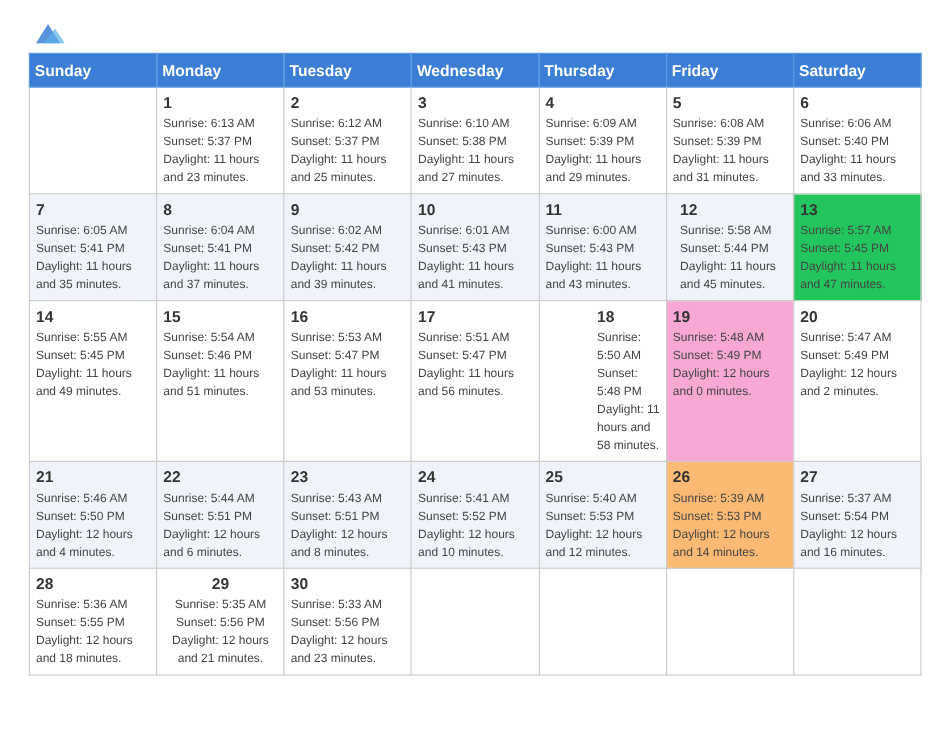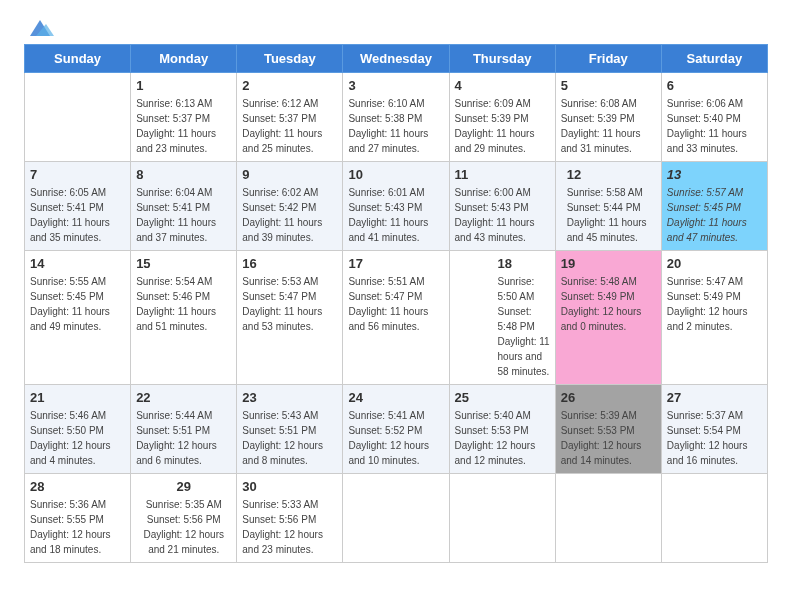--- a/index.html
+++ b/index.html
@@ -48,21 +48,21 @@
       width: 100%;
       border-collapse: collapse;
       table-layout: fixed;
     }
     thead tr th {
       background-color: #3a7fd5;
       color: #fff;
       font-size: 13px;
       font-weight: bold;
       padding: 6px 4px;
-      text-align: center;
+      text-align: left;
       border: 1px solid #5a9ae0;
     }
     tbody tr td {
       border: 1px solid #ccc;
       vertical-align: top;
       padding: 5px 5px 5px 5px;
       min-height: 80px;
       font-size: 10.5px;
       color: #333;
       background: #fff;
@@ -133,38 +133,38 @@
         <td style="background: rgb(255, 255, 255);"><span class="day-number">5</span><span class="day-info">Sunrise: 6:08 AM<br>Sunset: 5:39 PM<br>Daylight: 11 hours and 31 minutes.</span></td>
         <td style="background: rgb(255, 255, 255);"><span class="day-number">6</span><span class="day-info">Sunrise: 6:06 AM<br>Sunset: 5:40 PM<br>Daylight: 11 hours and 33 minutes.</span></td>
       </tr>
       <tr>
         <td style="background: rgb(240, 244, 250);"><span class="day-number">7</span><span class="day-info">Sunrise: 6:05 AM<br>Sunset: 5:41 PM<br>Daylight: 11 hours and 35 minutes.</span></td>
         <td style="background: rgb(240, 244, 250);"><span class="day-number">8</span><span class="day-info">Sunrise: 6:04 AM<br>Sunset: 5:41 PM<br>Daylight: 11 hours and 37 minutes.</span></td>
         <td style="background: rgb(240, 244, 250);"><span class="day-number">9</span><span class="day-info">Sunrise: 6:02 AM<br>Sunset: 5:42 PM<br>Daylight: 11 hours and 39 minutes.</span></td>
         <td style="background: rgb(240, 244, 250);"><span class="day-number">10</span><span class="day-info">Sunrise: 6:01 AM<br>Sunset: 5:43 PM<br>Daylight: 11 hours and 41 minutes.</span></td>
         <td style="background: rgb(240, 244, 250);"><span class="day-number">11</span><span class="day-info">Sunrise: 6:00 AM<br>Sunset: 5:43 PM<br>Daylight: 11 hours and 43 minutes.</span></td>
         <td style="background: rgb(240, 244, 250); padding-left: 11px;"><span class="day-number">12</span><span class="day-info">Sunrise: 5:58 AM<br>Sunset: 5:44 PM<br>Daylight: 11 hours and 45 minutes.</span></td>
-        <td style="background: #7dd3fc; font-style: italic;"><span class="day-number">13</span><span class="day-info">Sunrise: 5:57 AM<br>Sunset: 5:45 PM<br>Daylight: 11 hours and 47 minutes.</span></td>
+        <td style="background: #22c55e;"><span class="day-number">13</span><span class="day-info">Sunrise: 5:57 AM<br>Sunset: 5:45 PM<br>Daylight: 11 hours and 47 minutes.</span></td>
       </tr>
       <tr>
         <td style="background: rgb(255, 255, 255); border-radius: 17px;"><span class="day-number">14</span><span class="day-info">Sunrise: 5:55 AM<br>Sunset: 5:45 PM<br>Daylight: 11 hours and 49 minutes.</span></td>
         <td style="background: rgb(255, 255, 255); margin-left: 28px;"><span class="day-number">15</span><span class="day-info">Sunrise: 5:54 AM<br>Sunset: 5:46 PM<br>Daylight: 11 hours and 51 minutes.</span></td>
         <td style="background: rgb(255, 255, 255);"><span class="day-number">16</span><span class="day-info">Sunrise: 5:53 AM<br>Sunset: 5:47 PM<br>Daylight: 11 hours and 53 minutes.</span></td>
         <td style="background: rgb(255, 255, 255);"><span class="day-number">17</span><span class="day-info">Sunrise: 5:51 AM<br>Sunset: 5:47 PM<br>Daylight: 11 hours and 56 minutes.</span></td>
         <td style="background: rgb(255, 255, 255); padding-left: 48px;"><span class="day-number">18</span><span class="day-info">Sunrise: 5:50 AM<br>Sunset: 5:48 PM<br>Daylight: 11 hours and 58 minutes.</span></td>
         <td style="background: #f9a8d4;"><span class="day-number">19</span><span class="day-info">Sunrise: 5:48 AM<br>Sunset: 5:49 PM<br>Daylight: 12 hours and 0 minutes.</span></td>
         <td style="background: rgb(255, 255, 255);"><span class="day-number">20</span><span class="day-info">Sunrise: 5:47 AM<br>Sunset: 5:49 PM<br>Daylight: 12 hours and 2 minutes.</span></td>
       </tr>
       <tr>
         <td style="background: rgb(240, 244, 250);"><span class="day-number">21</span><span class="day-info">Sunrise: 5:46 AM<br>Sunset: 5:50 PM<br>Daylight: 12 hours and 4 minutes.</span></td>
         <td style="background: rgb(240, 244, 250);"><span class="day-number">22</span><span class="day-info">Sunrise: 5:44 AM<br>Sunset: 5:51 PM<br>Daylight: 12 hours and 6 minutes.</span></td>
         <td style="background: rgb(240, 244, 250);"><span class="day-number">23</span><span class="day-info">Sunrise: 5:43 AM<br>Sunset: 5:51 PM<br>Daylight: 12 hours and 8 minutes.</span></td>
         <td style="background: rgb(240, 244, 250);"><span class="day-number">24</span><span class="day-info">Sunrise: 5:41 AM<br>Sunset: 5:52 PM<br>Daylight: 12 hours and 10 minutes.</span></td>
         <td style="background: rgb(240, 244, 250);"><span class="day-number">25</span><span class="day-info">Sunrise: 5:40 AM<br>Sunset: 5:53 PM<br>Daylight: 12 hours and 12 minutes.</span></td>
-        <td style="background: #a3a3a3;"><span class="day-number">26</span><span class="day-info">Sunrise: 5:39 AM<br>Sunset: 5:53 PM<br>Daylight: 12 hours and 14 minutes.</span></td>
+        <td style="background: #fdba74;"><span class="day-number">26</span><span class="day-info">Sunrise: 5:39 AM<br>Sunset: 5:53 PM<br>Daylight: 12 hours and 14 minutes.</span></td>
         <td style="background: rgb(240, 244, 250);"><span class="day-number">27</span><span class="day-info">Sunrise: 5:37 AM<br>Sunset: 5:54 PM<br>Daylight: 12 hours and 16 minutes.</span></td>
       </tr>
       <tr>
         <td style="background: rgb(255, 255, 255); border-radius: 22px;"><span class="day-number">28</span><span class="day-info">Sunrise: 5:36 AM<br>Sunset: 5:55 PM<br>Daylight: 12 hours and 18 minutes.</span></td>
         <td style="background: rgb(255, 255, 255); text-align: center;"><span class="day-number">29</span><span class="day-info">Sunrise: 5:35 AM<br>Sunset: 5:56 PM<br>Daylight: 12 hours and 21 minutes.</span></td>
         <td style="background: rgb(255, 255, 255);"><span class="day-number">30</span><span class="day-info">Sunrise: 5:33 AM<br>Sunset: 5:56 PM<br>Daylight: 12 hours and 23 minutes.</span></td>
         <td class="empty-cell">&nbsp;</td>
         <td class="empty-cell">&nbsp;</td>
         <td class="empty-cell">&nbsp;</td>
         <td class="empty-cell">&nbsp;</td>

